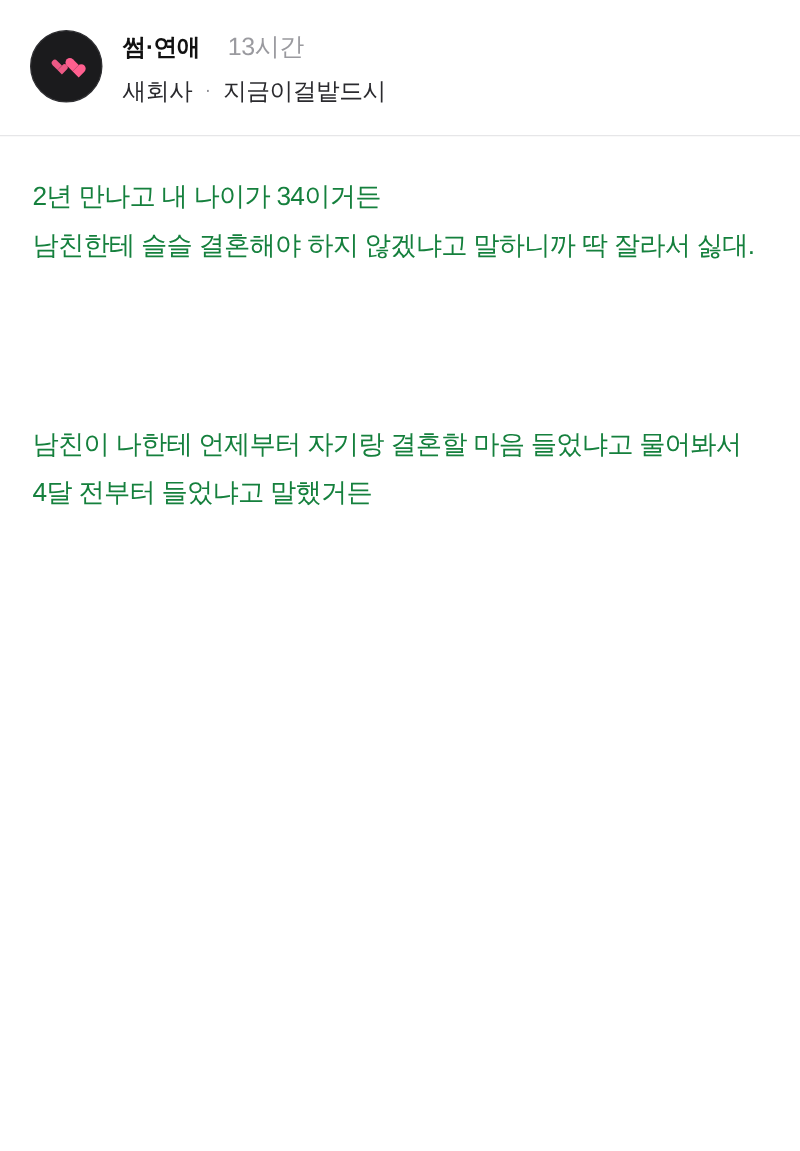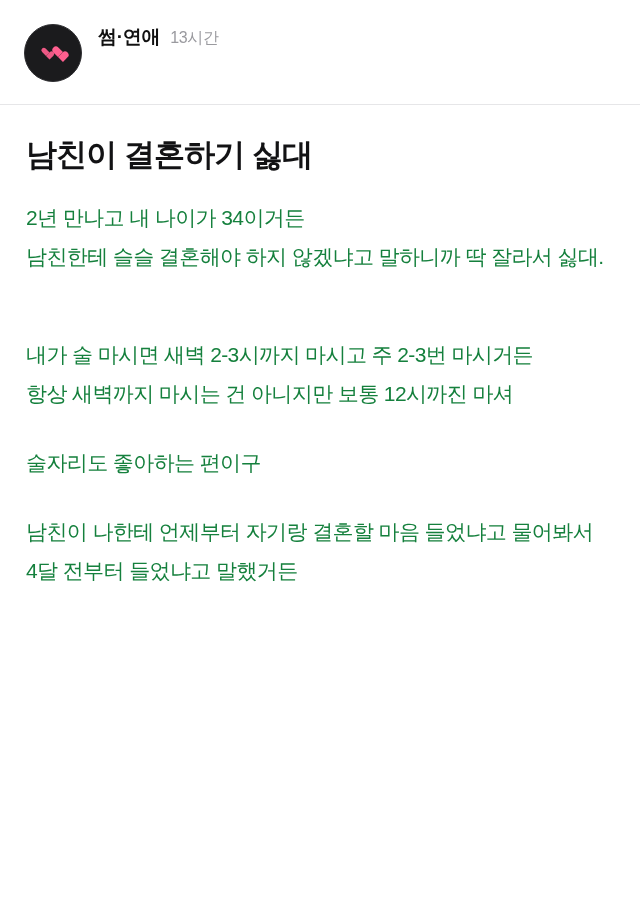--- a/index.html
+++ b/index.html
@@ -98,23 +98,24 @@
     align-items: baseline;
     gap: 10px;
   }
   .community-name {
     font-size: 19px;
     font-weight: bold;
     color: #111111;
     letter-spacing: -0.3px;
   }
   .time-ago {
-    font-size: 16px;
+    font-size: 20px;
     color: #9a9a9f;
     letter-spacing: -0.3px;
+    margin-left: 12px;
   }
   .meta-line-2 {
     margin-top: 9px;
     display: flex;
     align-items: center;
     gap: 10px;
     font-size: 19px;
     color: #2a2a2e;
     letter-spacing: -0.4px;
   }
@@ -171,38 +172,39 @@
         <span class="heart small"></span>
         <span class="heart"></span>
       </div>
     </div>
 
     <div class="header-text">
       <div class="meta-line-1">
         <span class="community-name">썸·연애</span>
         <span class="time-ago">13시간</span>
       </div>
+      <div class="meta-line-2">
+        <span class="board-name">새회사</span>
+        <span class="meta-dot">·</span>
+        <span class="author-name">지금이걸밭드시</span>
+      </div>
     </div>
 
   </div>
 
   <div class="divider"></div>
 
   <div class="post-body">
-    <h1 class="post-title">남친이 결혼하기 싫대</h1>
 
     <p class="post-paragraph">2년 만나고 내 나이가 34이거든
 남친한테 슬슬 결혼해야 하지 않겠냐고 말하니까 딱 잘라서 싫대.</p>
     <div class="para-gap"></div>
 
     <div class="para-gap"></div>
 
-    <p class="post-paragraph">내가 술 마시면 새벽 2-3시까지 마시고 주 2-3번 마시거든
-항상 새벽까지 마시는 건 아니지만 보통 12시까진 마셔</p>
-    <div class="para-gap"></div>
-
-    <p class="post-paragraph">술자리도 좋아하는 편이구</p>
+    <div class="para-gap"></div>
+
     <div class="para-gap"></div>
 
     <p class="post-paragraph">남친이 나한테 언제부터 자기랑 결혼할 마음 들었냐고 물어봐서 4달 전부터 들었냐고 말했거든</p>
   </div>
 
 </div>
 
 </body></html>

